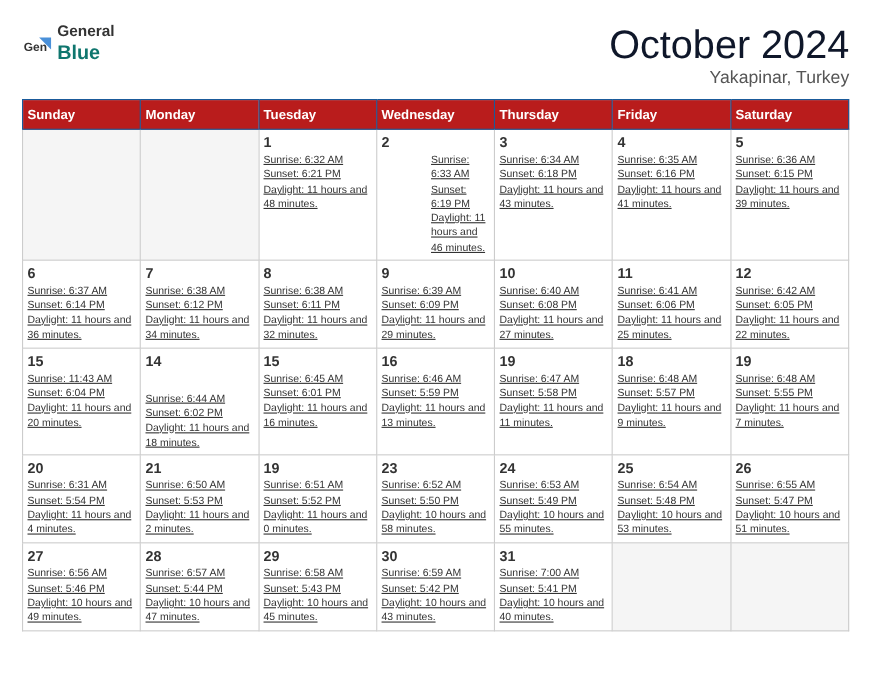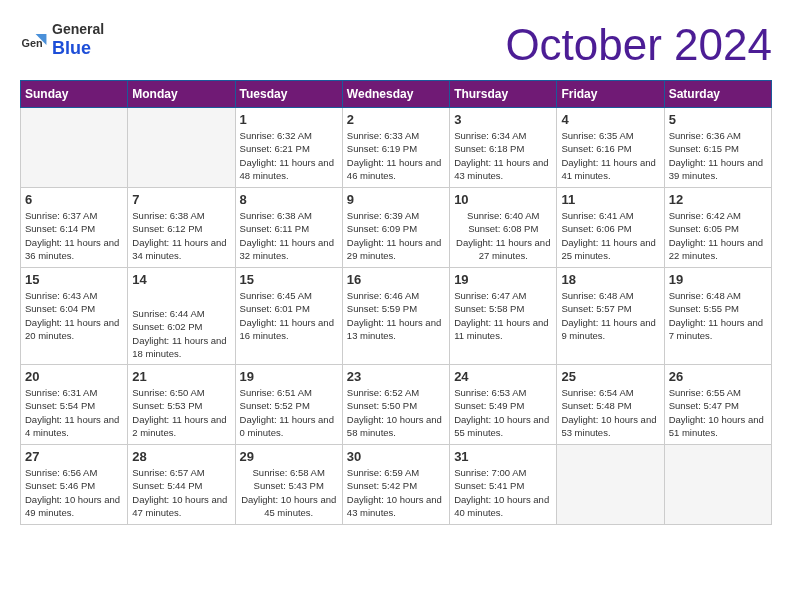--- a/index.html
+++ b/index.html
@@ -22,35 +22,35 @@
       gap: 4px;
     }
     .logo-icon {
       width: 28px;
       height: 28px;
     }
     .title-block {
       text-align: right;
     }
     .month-title {
-      font-size: 44px;
+      font-size: 36px;
       font-weight: 300;
-      color: #4c1d95;
+      color: #0f172a;
     }
     .location-title {
       font-size: 16px;
       color: #555;
     }
     table {
       width: 100%;
       border-collapse: collapse;
       table-layout: fixed;
     }
     th {
-      background-color: #701a75;
+      background-color: #b91c1c;
       color: #fff;
       padding: 6px 4px;
       font-size: 12px;
       font-weight: bold;
       text-align: left;
       border: 1px solid #1a5a9a;
     }
     td {
       border: 1px solid #ccc;
       vertical-align: top;
@@ -66,38 +66,40 @@
     .day-number {
       font-size: 13px;
       font-weight: bold;
       display: block;
       margin-bottom: 2px;
     }
     .cell-text {
       font-size: 9.5px;
       line-height: 1.4;
       color: #333;
+      text-decoration: underline;
     }
   </style>
 </head>
 <body>
 
 <div class="header">
   <div class="logo">
     <svg class="logo-icon" viewBox="0 0 36 36" xmlns="http://www.w3.org/2000/svg">
       <text x="2" y="20" font-size="14" font-weight="bold" fill="#333">Gen</text>
       <polygon points="20,4 34,4 34,18" fill="#4a90d9"></polygon>
     </svg>
     <div>
       <span style="font-size:14px;font-weight:bold;color:#333;">General</span><br>
-      <span style="font-size:18px;font-weight:bold;color:#1d4ed8;">Blue</span>
+      <span style="font-size:18px;font-weight:bold;color:#0f766e;">Blue</span>
     </div>
   </div>
   <div class="title-block">
     <div class="month-title">October 2024</div>
+    <div class="location-title">Yakapinar, Turkey</div>
   </div>
 </div>
 
 <table>
   <thead>
     <tr>
 
     <th>Sunday</th>
         <th>Monday</th>
         <th>Tuesday</th>
@@ -112,21 +114,21 @@
         <td class="empty"></td>
         <td class="empty"></td>
         <td>
           <span class="day-number">1</span>
           <div class="cell-text" style="white-space: pre-line;">Sunrise: 6:32 AM
 Sunset: 6:21 PM
 Daylight: 11 hours and 48 minutes.</div>
         </td>
         <td>
           <span class="day-number">2</span>
-          <div class="cell-text" style="white-space: pre-line;">Sunrise: 6:33 AM
+          <div class="cell-text" style="white-space: pre-line; margin-left: 45px;">Sunrise: 6:33 AM
 Sunset: 6:19 PM
 Daylight: 11 hours and 46 minutes.</div>
         </td>
         <td>
           <span class="day-number">3</span>
           <div class="cell-text" style="white-space: pre-line;">Sunrise: 6:34 AM
 Sunset: 6:18 PM
 Daylight: 11 hours and 43 minutes.</div>
         </td>
         <td>
@@ -162,41 +164,41 @@
 Daylight: 11 hours and 32 minutes.</div>
         </td>
         <td>
           <span class="day-number">9</span>
           <div class="cell-text" style="white-space: pre-line;">Sunrise: 6:39 AM
 Sunset: 6:09 PM
 Daylight: 11 hours and 29 minutes.</div>
         </td>
         <td>
           <span class="day-number">10</span>
-          <div class="cell-text" style="white-space: pre-line; text-align: center;">Sunrise: 6:40 AM
+          <div class="cell-text" style="white-space: pre-line;">Sunrise: 6:40 AM
 Sunset: 6:08 PM
 Daylight: 11 hours and 27 minutes.</div>
         </td>
         <td>
           <span class="day-number">11</span>
           <div class="cell-text" style="white-space: pre-line;">Sunrise: 6:41 AM
 Sunset: 6:06 PM
 Daylight: 11 hours and 25 minutes.</div>
         </td>
         <td>
           <span class="day-number">12</span>
           <div class="cell-text" style="white-space: pre-line;">Sunrise: 6:42 AM
 Sunset: 6:05 PM
 Daylight: 11 hours and 22 minutes.</div>
         </td>
       </tr>
       <tr>
         <td>
           <span class="day-number">15</span>
-          <div class="cell-text" style="white-space: pre-line;">Sunrise: 6:43 AM
+          <div class="cell-text" style="white-space: pre-line;">Sunrise: 11:43 AM
 Sunset: 6:04 PM
 Daylight: 11 hours and 20 minutes.</div>
         </td>
         <td>
           <span class="day-number">14</span>
           <div class="cell-text" style="white-space: pre-line; margin-top: 20px;">Sunrise: 6:44 AM
 Sunset: 6:02 PM
 Daylight: 11 hours and 18 minutes.</div>
         </td>
         <td>
@@ -282,21 +284,21 @@
 Daylight: 10 hours and 49 minutes.</div>
         </td>
         <td>
           <span class="day-number">28</span>
           <div class="cell-text" style="white-space: pre-line;">Sunrise: 6:57 AM
 Sunset: 5:44 PM
 Daylight: 10 hours and 47 minutes.</div>
         </td>
         <td>
           <span class="day-number">29</span>
-          <div class="cell-text" style="white-space: pre-line; text-align: center;">Sunrise: 6:58 AM
+          <div class="cell-text" style="white-space: pre-line;">Sunrise: 6:58 AM
 Sunset: 5:43 PM
 Daylight: 10 hours and 45 minutes.</div>
         </td>
         <td>
           <span class="day-number">30</span>
           <div class="cell-text" style="white-space: pre-line;">Sunrise: 6:59 AM
 Sunset: 5:42 PM
 Daylight: 10 hours and 43 minutes.</div>
         </td>
         <td>

